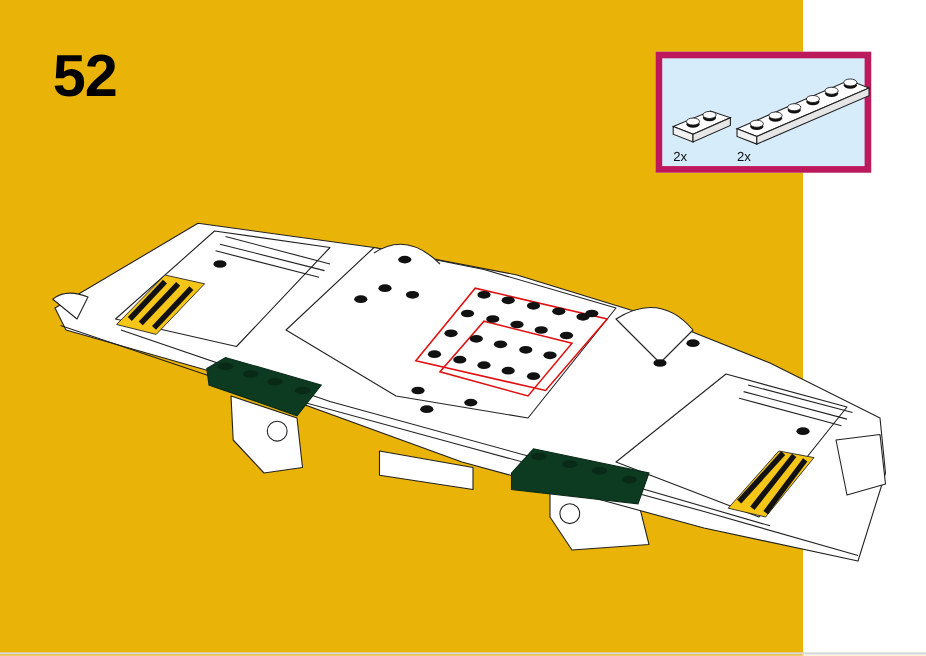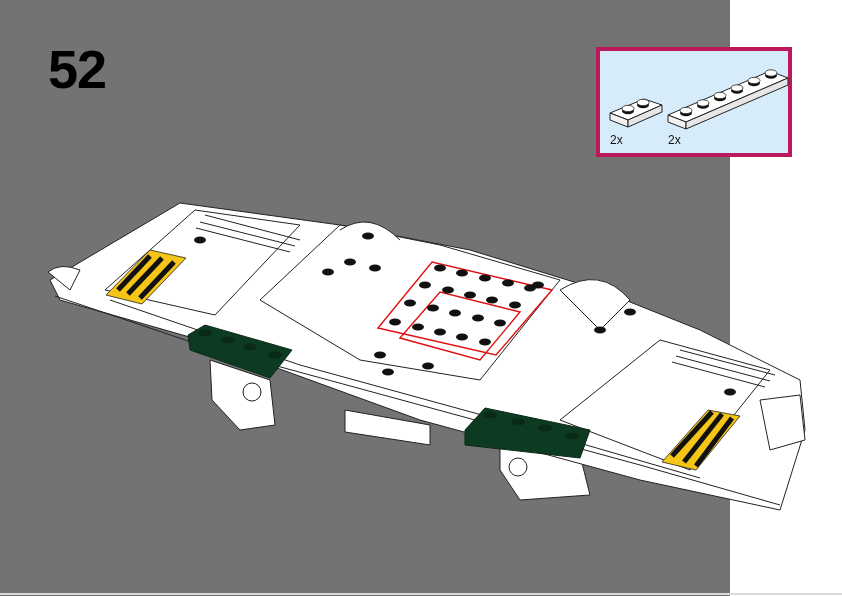--- a/index.html
+++ b/index.html
@@ -1,22 +1,22 @@
 <!DOCTYPE html>
 <html><head>
 <meta charset="utf-8">
 <style>
   html, body { margin: 0; padding: 0; background: #ffffff; }
   body { width: 842px; height: 596px; position: relative; overflow: hidden;
          font-family: "Liberation Sans", sans-serif; }
-  .page { position: absolute; left: 0; top: 0; width: 730px; height: 596px; background: #737373; }
+  .page { position: absolute; left: 0; top: 0; width: 730px; height: 596px; background: #eab308; }
   .step-number { position: absolute; left: 48px; top: 42px; font-size: 54px; font-weight: bold;
                  color: #000; line-height: 1; font-family: "Liberation Sans", sans-serif; letter-spacing: -1px; }
   .parts-box { position: absolute; left: 596px; top: 47px; width: 196px; height: 110px;
-               background: #d7ecfb; border: 4px solid #be185d; box-sizing: border-box; }
+               background: #d7ecfb; border: 6px solid #be185d; box-sizing: border-box; }
   .part { position: absolute; }
   .part-qty { position: absolute; font-size: 12px; color: #111; font-family: "Liberation Sans", sans-serif; }
   .model { position: absolute; left: 0; top: 0; width: 842px; height: 596px; }
   .watermark { position: absolute; left: 20px; top: 228px; font-size: 142px; font-weight: normal;
                color: transparent; -webkit-text-stroke: 1.2px rgba(120,120,120,0.75);
                font-family: "Liberation Sans", sans-serif; letter-spacing: -3px; white-space: nowrap; line-height: 1; }
   .bottom-rule { position: absolute; left: 0; top: 593px; width: 842px; height: 2px; background: #d8d8d8; }
 </style>
 </head>
 <body>

